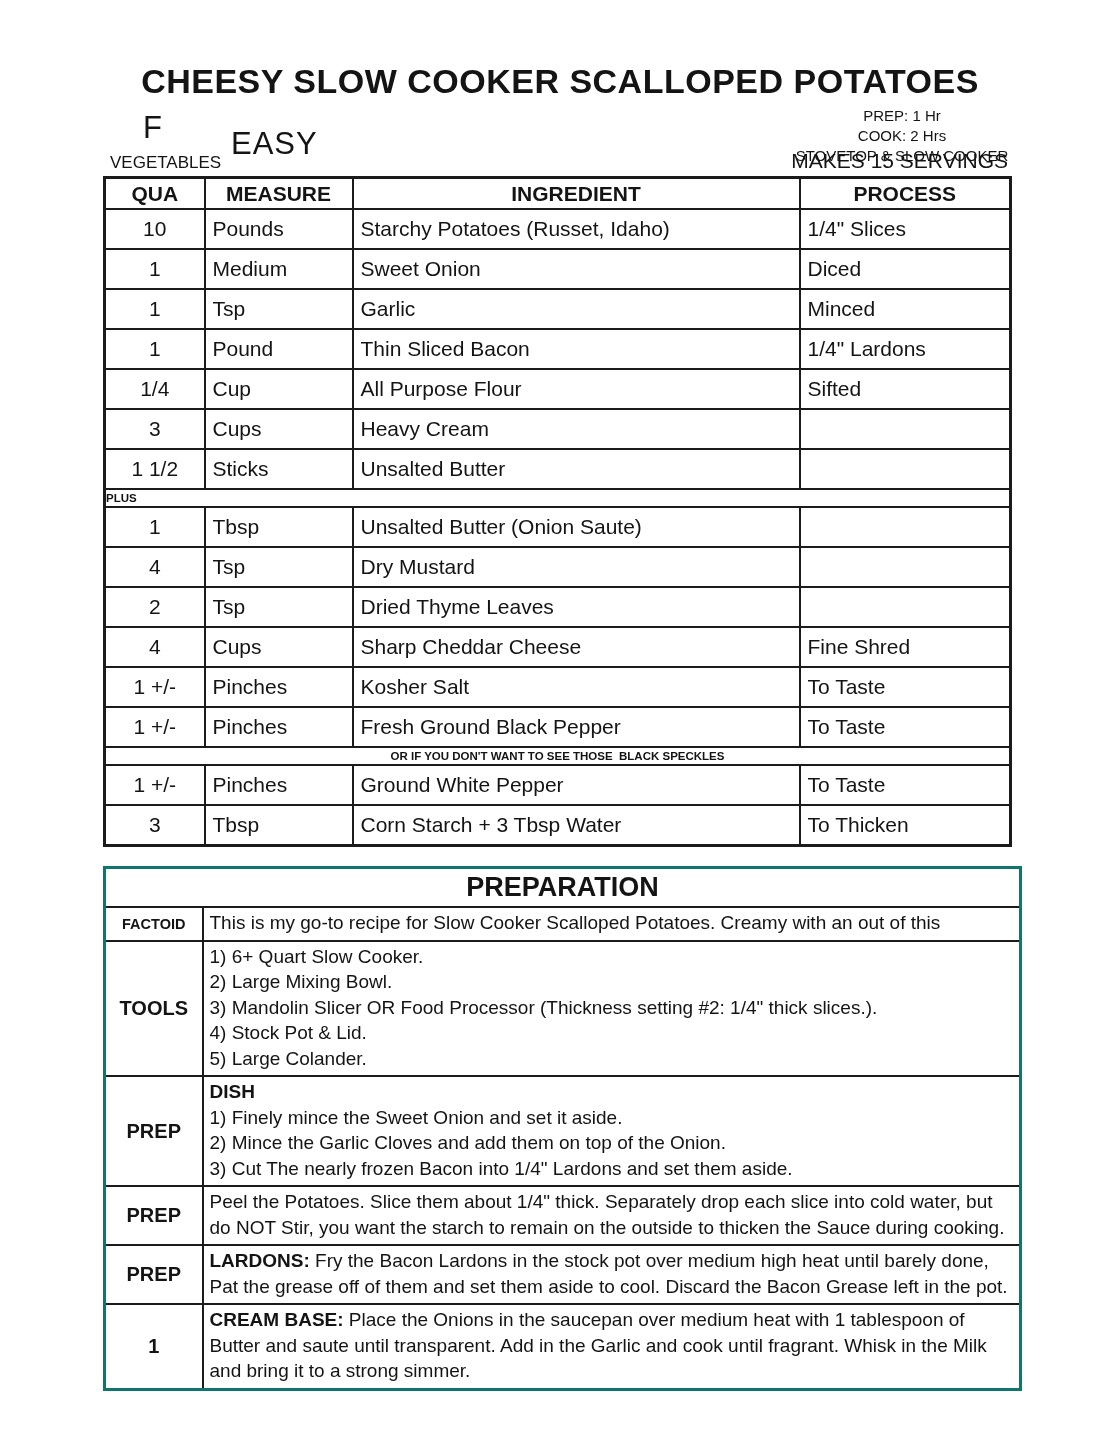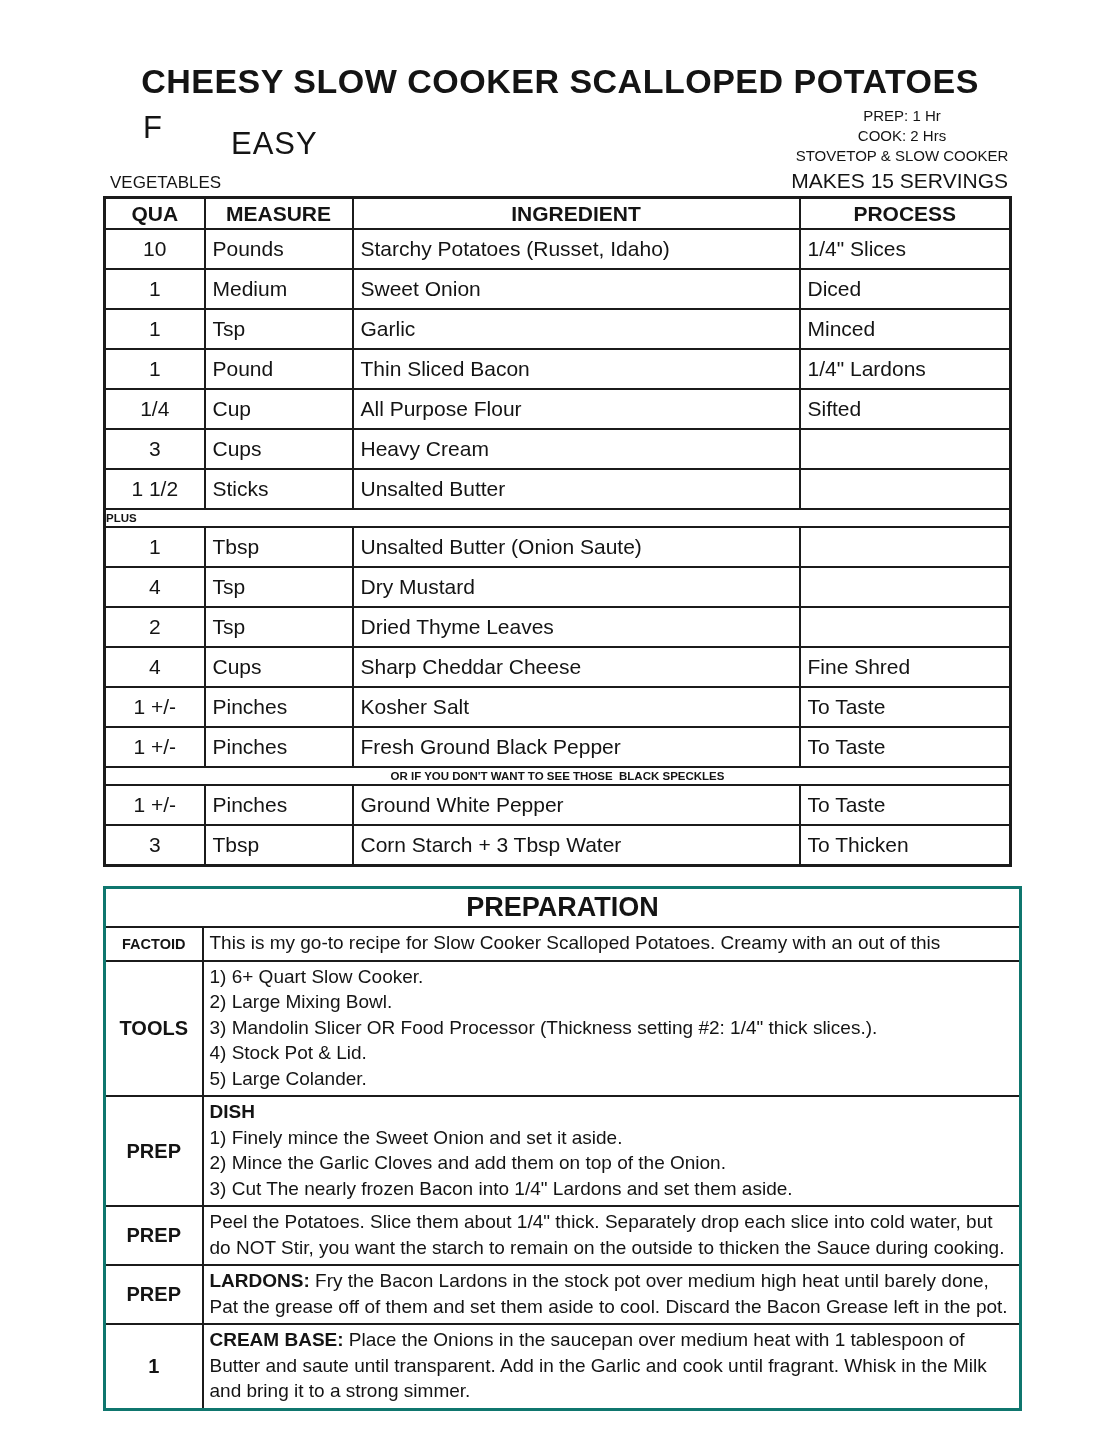--- a/index.html
+++ b/index.html
@@ -5,21 +5,21 @@
   html, body { margin: 0; padding: 0; }
   body {
     width: 1120px;
     height: 1451px;
     background: #ffffff;
     color: #141414;
     font-family: "Liberation Sans", sans-serif;
     position: relative;
     overflow: hidden;
   }
-  .header { position: relative; height: 196px; }
+  .header { position: relative; height: 176px; }
   .page-title {
     position: absolute; top: 62px; left: 0; width: 100%;
     text-align: center; font-size: 34px; font-weight: bold;
     letter-spacing: 0.5px; white-space: nowrap;
   }
   .letter-f { position: absolute; left: 143px; top: 110px; font-size: 31px; }
   .difficulty { position: absolute; left: 231px; top: 126px; font-size: 31px; letter-spacing: 1px; }
   .last-modified { position: absolute; top: 108px; left: 0; width: 100%; text-align: center; font-size: 20px; text-indent: 22px; }
   .info-block {
     position: absolute; top: 106px; right: 103px; width: 230px;

